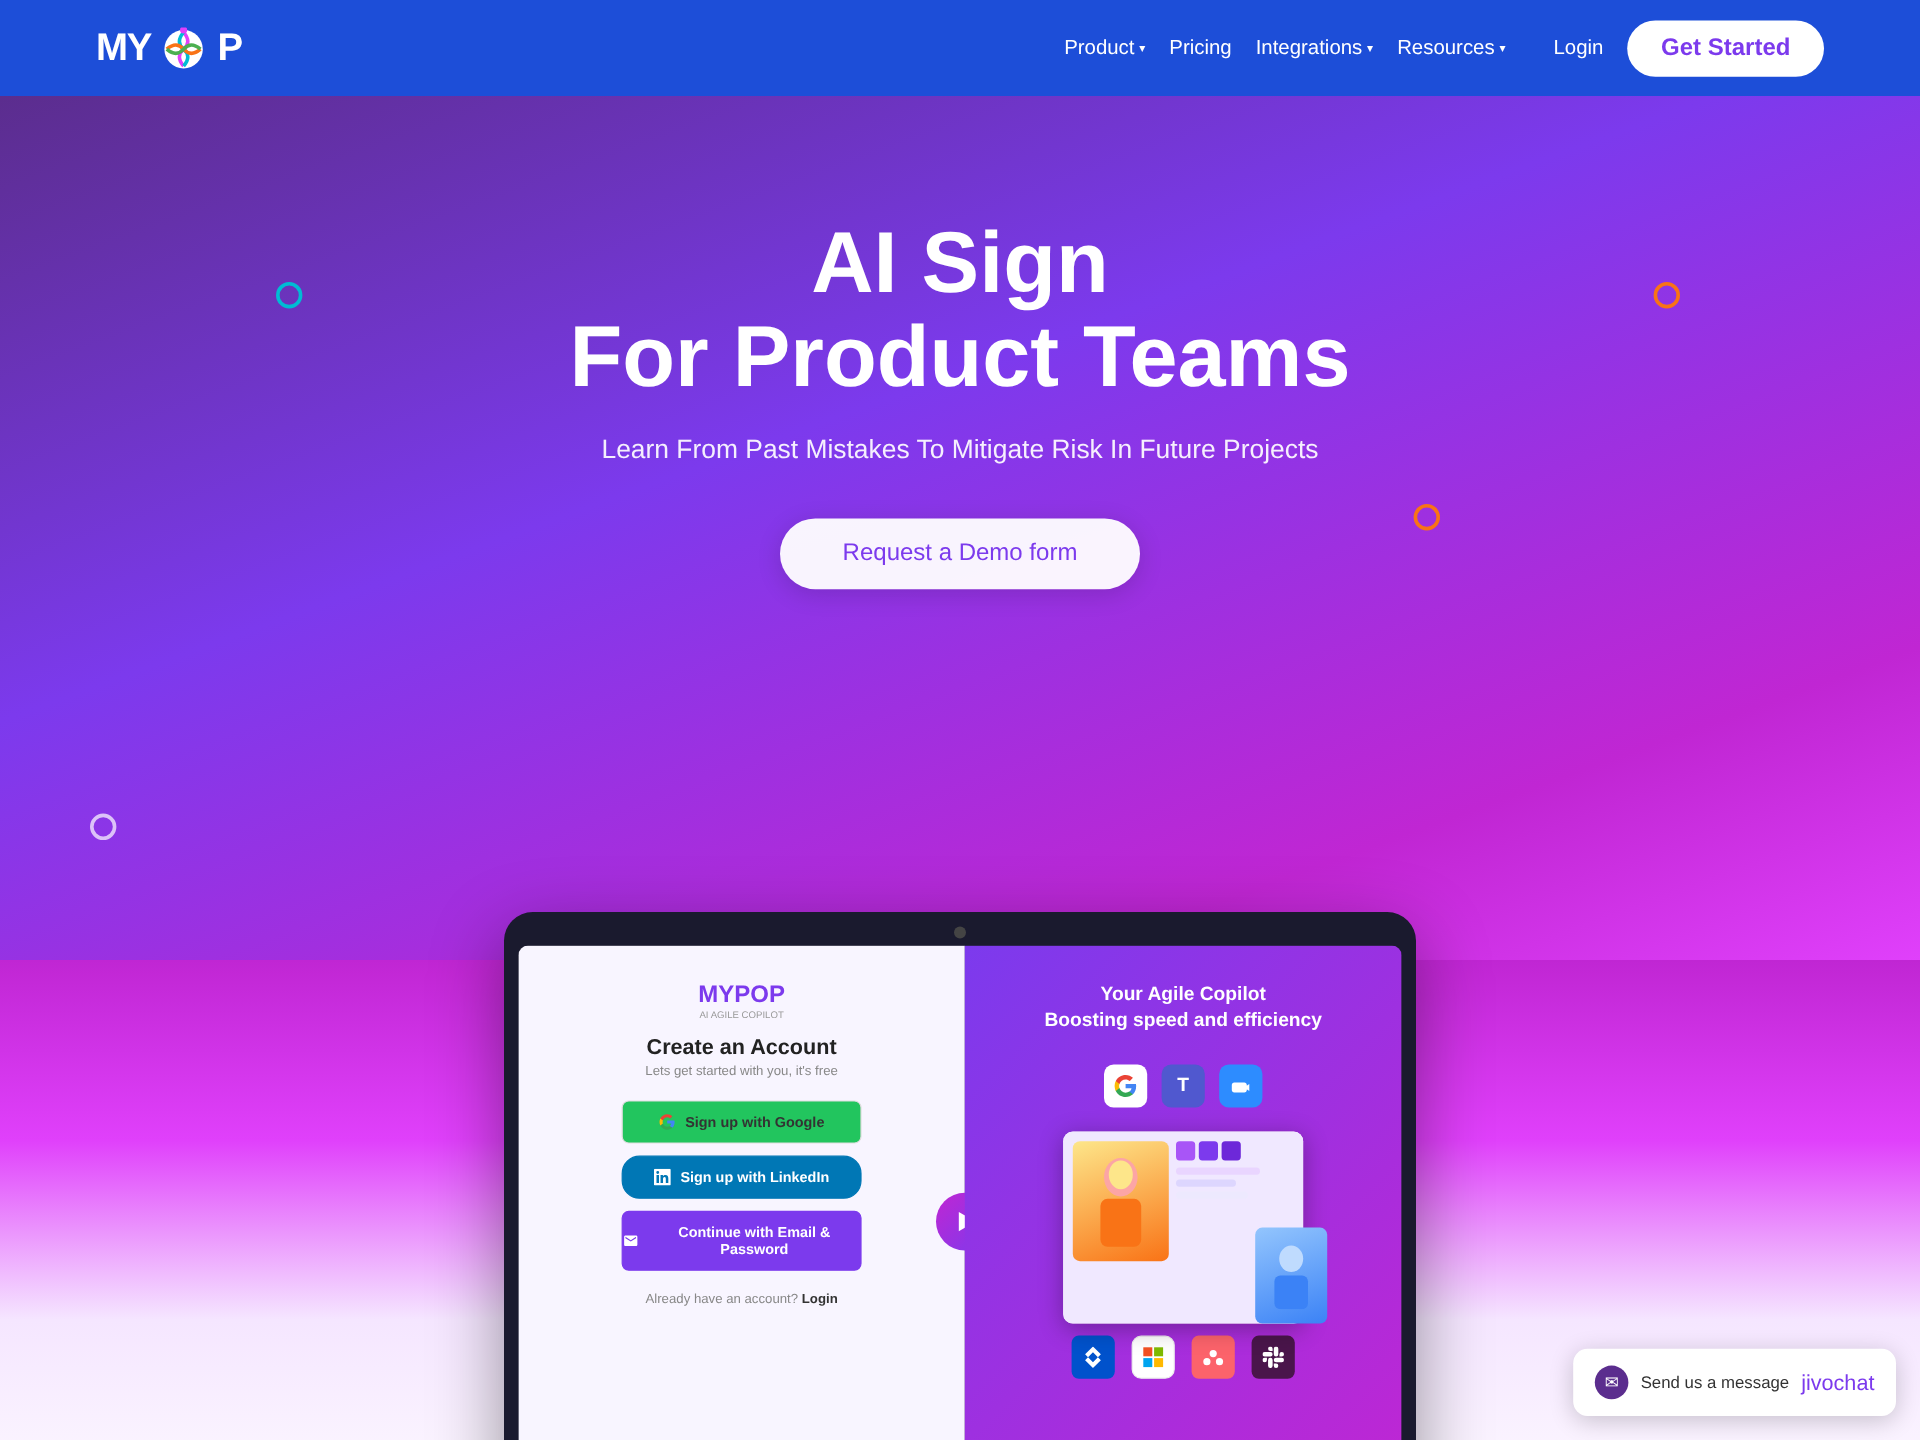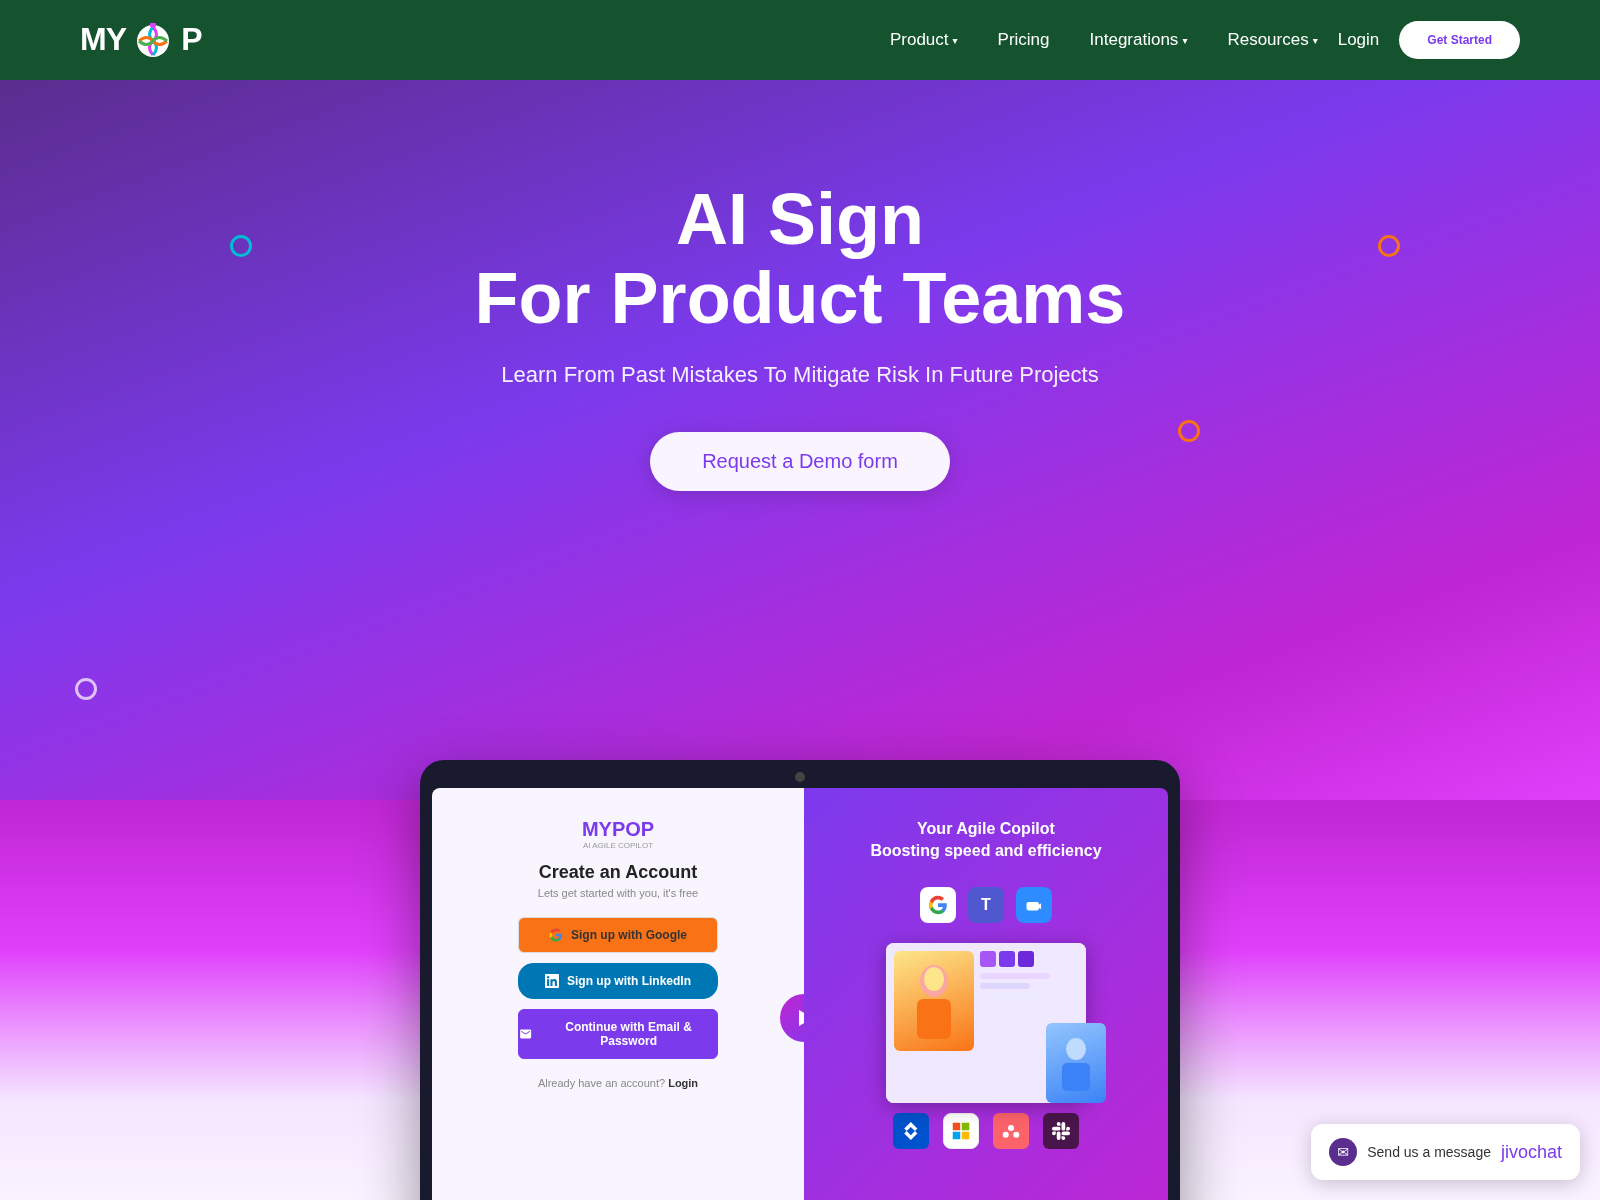--- a/index.html
+++ b/index.html
@@ -1,20 +1,20 @@
 <!DOCTYPE html>
 <html><head>
   <meta charset="utf-8">
   <style>
     * { margin: 0; padding: 0; box-sizing: border-box; }
     body { font-family: 'Segoe UI', Arial, sans-serif; width: 1600px; min-height: 1200px; overflow-x: hidden; }
 
     
     .navbar {
-      background: #14532d;
+      background: #1d4ed8;
       display: flex;
       align-items: center;
       padding: 0 80px;
       height: 80px;
       position: relative;
       z-index: 10;
     }
     .logo-area {
       display: flex;
       align-items: center;
@@ -29,22 +29,22 @@
     .logo-candy {
       display: inline-block;
       width: 36px;
       height: 36px;
       margin: 0 2px;
       vertical-align: middle;
     }
     .nav-links {
       display: flex;
       align-items: center;
-      gap: 40px;
-      margin-right: 20px;
+      gap: 20px;
+      margin-right: 40px;
     }
     .nav-link {
       color: white;
       font-size: 17px;
       cursor: pointer;
       display: flex;
       align-items: center;
       gap: 4px;
       text-decoration: none;
     }
@@ -57,21 +57,21 @@
       cursor: pointer;
       margin-right: 20px;
       text-decoration: none;
     }
     .nav-cta {
       background: white;
       color: #7c3aed;
       border: none;
       border-radius: 30px;
       padding: 12px 28px;
-      font-size: 12px;
+      font-size: 20px;
       font-weight: 600;
       cursor: pointer;
     }
 
     
     .hero {
       background: linear-gradient(160deg, #5b2d8e 0%, #7c3aed 40%, #c026d3 80%, #e040fb 100%);
       min-height: 720px;
       display: flex;
       flex-direction: column;
@@ -188,21 +188,21 @@
       font-size: 12px;
       font-weight: 600;
       margin-bottom: 10px;
       display: flex;
       align-items: center;
       justify-content: center;
       gap: 8px;
       cursor: pointer;
       border: 1px solid #ddd;
     }
-    .btn-google { background: #f97316; color: #333; }
+    .btn-google { background: #22c55e; color: #333; }
     .btn-linkedin { background: #0077b5; color: white; border-color: #0077b5; border-radius: 15px; }
     .btn-email { background: #7c3aed; color: white; border-color: #7c3aed; }
     .screen-already {
       font-size: 11px;
       color: #888;
       margin-top: 8px;
     }
     .screen-already a { color: #333; font-weight: 600; }
     .screen-right {
       flex: 1;

